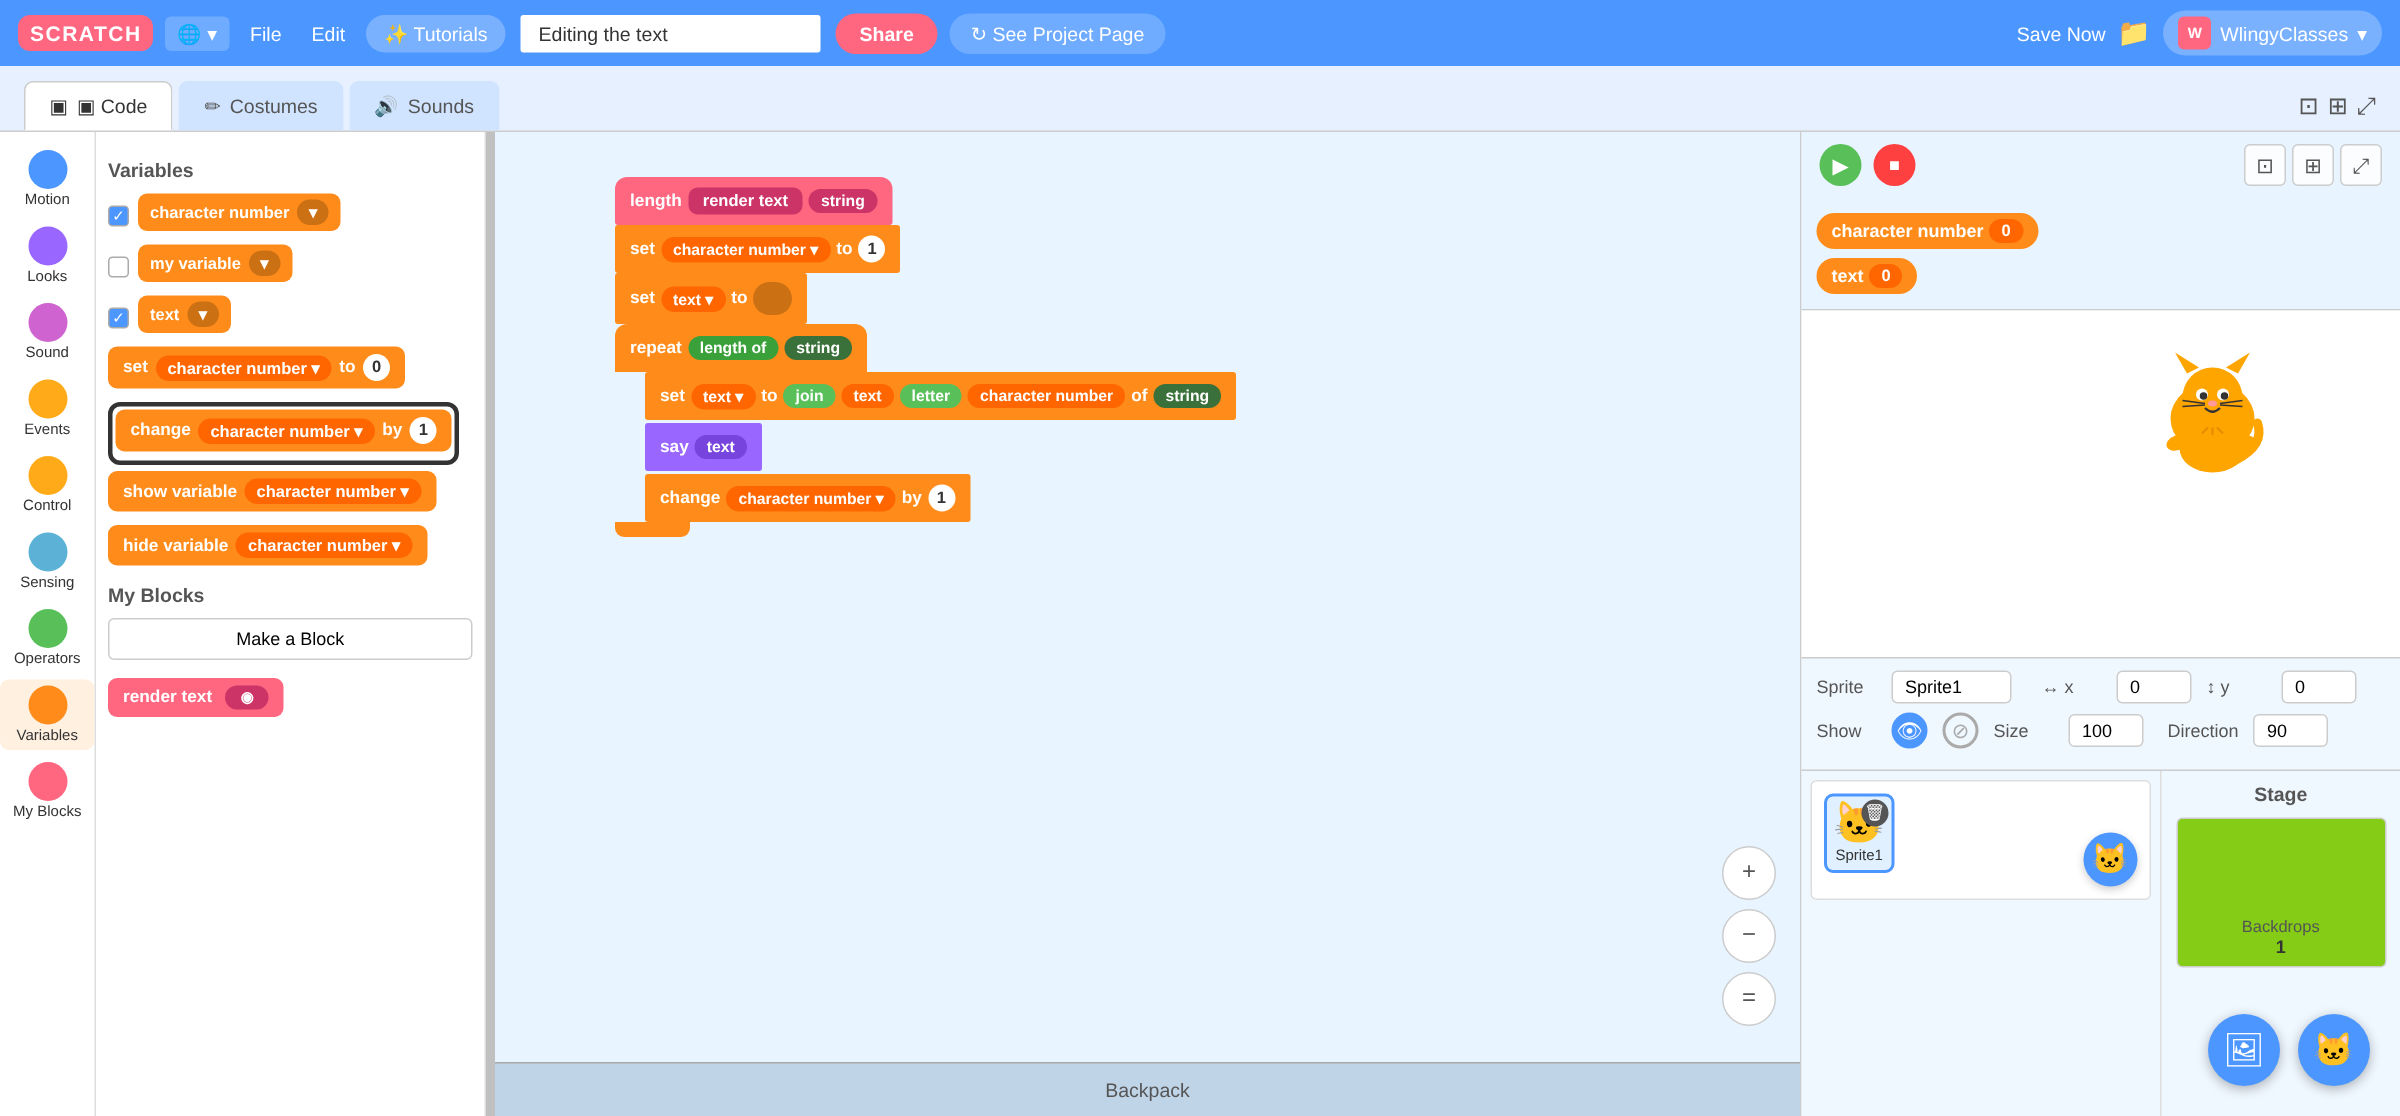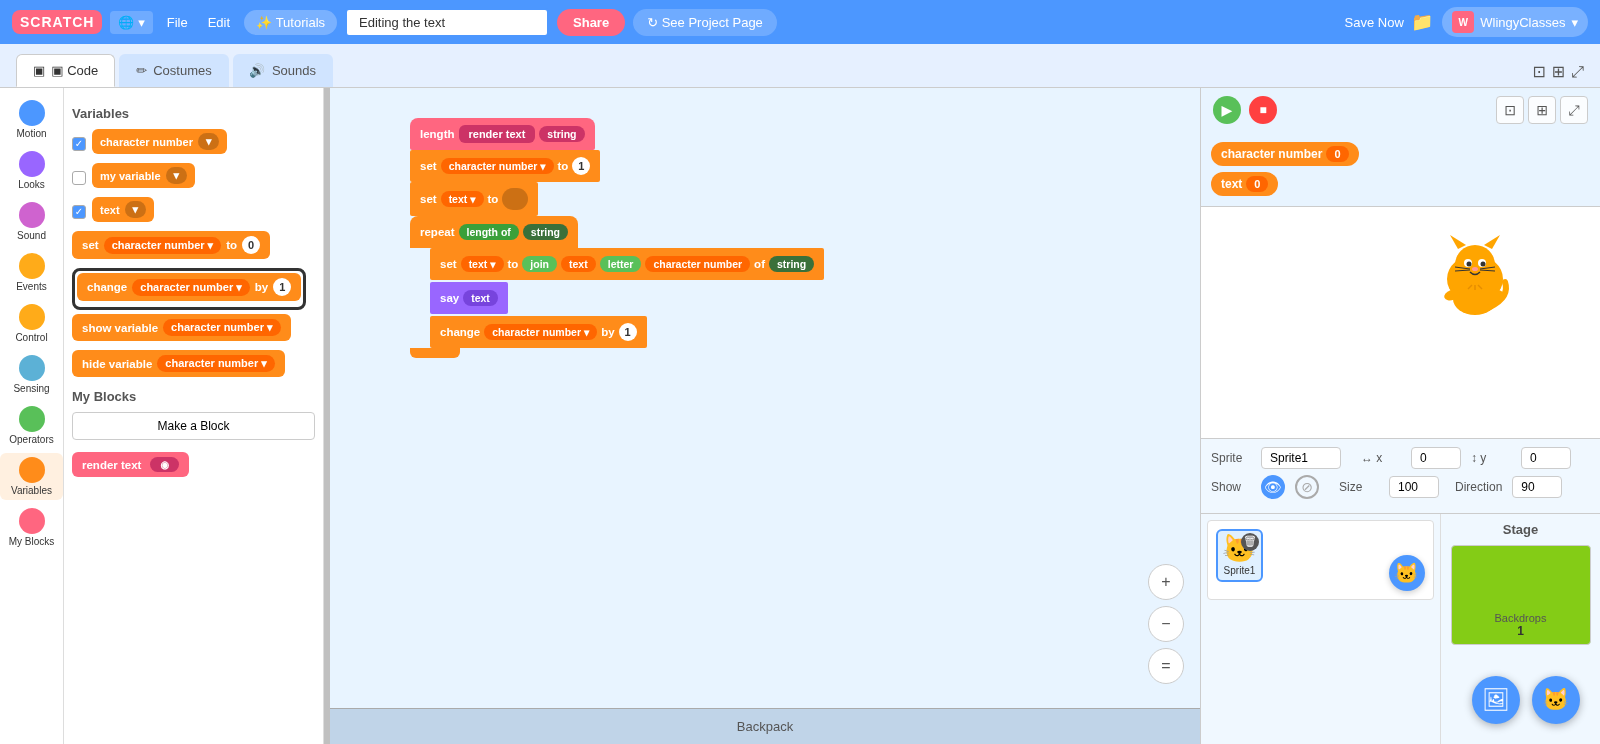--- a/index.html
+++ b/index.html
@@ -912,21 +912,21 @@
         <input class="sprite-name-input" type="text" value="Sprite1" style="">
         <span class="controls-label" style="margin-left:10px;">↔ x</span>
         <input class="coord-input" type="text" value="0" style="">
         <span class="controls-label">↕ y</span>
         <input class="coord-input" type="text" value="0" style="">
       </div>
       <div class="controls-row">
         <span class="controls-label">Show</span>
         <button class="show-btn active">👁</button>
         <button class="show-btn" style="color:#aaa; border-color:#aaa;">⊘</button>
-        <span class="controls-label" style="margin-left:10px;">Size</span>
+        <span class="controls-label" style="">Size</span>
         <input class="coord-input" type="text" value="100" style="">
         <span class="controls-label" style="margin-left:6px;">Direction</span>
         <input class="coord-input" type="text" value="90" style="">
       </div>
     </div>
 
     <div style="display:flex; background:#F0F8FF; border-top:1px solid #ccc; flex:1;">
 
       <div style="flex:1; padding:6px; position:relative;">
         <div id="sprite-list">

